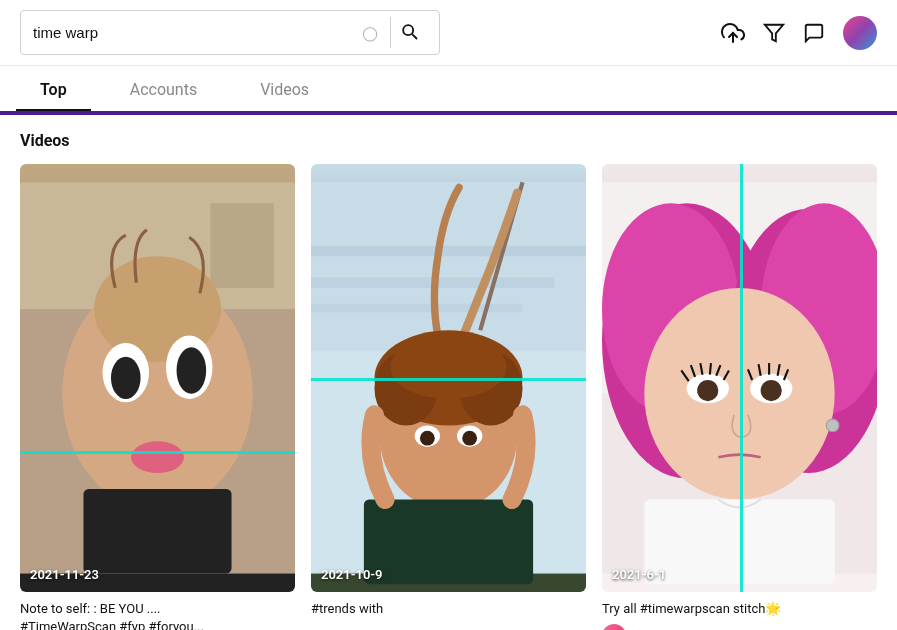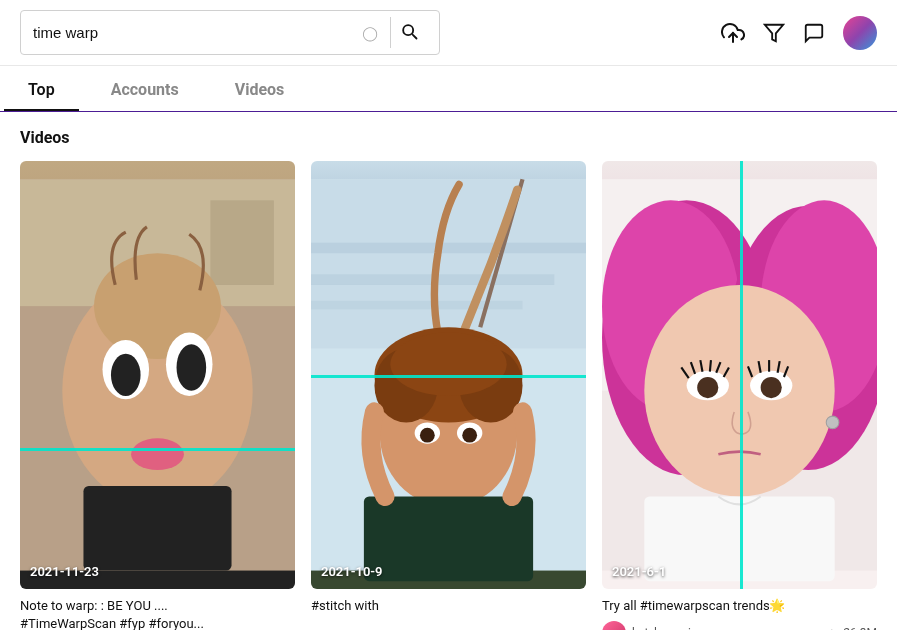--- a/index.html
+++ b/index.html
@@ -72,31 +72,31 @@
       height: 34px;
       border-radius: 50%;
       background: linear-gradient(135deg, #e84393, #8e44ad, #3498db);
       cursor: pointer;
       overflow: hidden;
     }
 
     
     .tabs {
       display: flex;
-      padding: 0 4px;
-      border-bottom: 1px solid #4c1d95;
-      gap: 8px;
+      padding: 0 16px;
+      border-bottom: 4px solid #4c1d95;
+      gap: 15px;
     }
     .tab {
       padding: 14px 24px 10px;
       font-size: 16px;
       cursor: pointer;
       color: #888;
       border-bottom: 2px solid transparent;
-      font-weight: 700;
+      font-weight: 400;
     }
     .tab.active {
       color: #111;
       font-weight: 600;
       border-bottom: 2px solid #111;
     }
 
     
     .content {
       padding: 16px 20px;
@@ -287,21 +287,21 @@
 
           <path d="M90 100 Q80 60 100 50" stroke="#8a6040" stroke-width="3" fill="none"></path>
           <path d="M110 95 Q105 55 120 45" stroke="#8a6040" stroke-width="3" fill="none"></path>
           <path d="M170 105 Q180 65 160 52" stroke="#8a6040" stroke-width="3" fill="none"></path>
         </svg>
         
         <div class="scan-line-h" style="top: 67%;"></div>
         <div class="date-badge">2021-11-23</div>
       </div>
       <div class="video-desc">
-        <span>Note to warp: : BE YOU ....</span><br>
+        <span>Note to self: : BE YOU ....</span><br>
         <span class="hashtag">#TimeWarpScan #fyp #foryou...</span>
       </div>
 
     </div>
 
     <div class="video-card">
       <div class="video-thumbnail face-bg-2">
         <svg class="thumb-svg" viewBox="0 0 260 370" xmlns="http://www.w3.org/2000/svg">
 
           <rect width="260" height="370" fill="#d0e4ee"></rect>
@@ -331,21 +331,21 @@
           <rect x="50" y="300" width="160" height="80" fill="#1a3828" rx="5"></rect>
 
           <path d="M70 300 Q50 260 60 220" stroke="#d4956a" stroke-width="18" fill="none" stroke-linecap="round"></path>
           <path d="M190 300 Q210 260 200 220" stroke="#d4956a" stroke-width="18" fill="none" stroke-linecap="round"></path>
         </svg>
         
         <div class="scan-line-h" style="top: 50%;"></div>
         <div class="date-badge">2021-10-9</div>
       </div>
       <div class="video-desc">
-        <span>#stitch with</span><br>
+        <span>#trends with</span><br>
       </div>
 
     </div>
 
     <div class="video-card">
       <div class="video-thumbnail face-bg-3">
         <svg class="thumb-svg" viewBox="0 0 260 370" xmlns="http://www.w3.org/2000/svg">
 
           <rect width="260" height="370" fill="#f0e8e8"></rect>
           <rect y="0" width="260" height="200" fill="#f5f0f0"></rect>
@@ -387,21 +387,21 @@
 
           <rect x="40" y="300" width="180" height="80" fill="#f8f8f8" rx="5"></rect>
 
           <path d="M110 300 Q130 315 150 300" fill="none" stroke="#e0e0e0" stroke-width="2"></path>
         </svg>
         
         <div class="scan-line-v" style="left: 50%;"></div>
         <div class="date-badge">2021-6-1</div>
       </div>
       <div class="video-desc">
-        <span>Try all #timewarpscan trends🌟</span>
+        <span>Try all #timewarpscan stitch🌟</span>
       </div>
       <div class="video-meta">
         <div class="creator-info">
           <div class="creator-avatar av-pink"></div>
           <span class="creator-name">kat_longoria</span>
         </div>
         <div class="play-count">
           <span class="play-icon">▶</span>
           <span>26.3M</span>
         </div>

